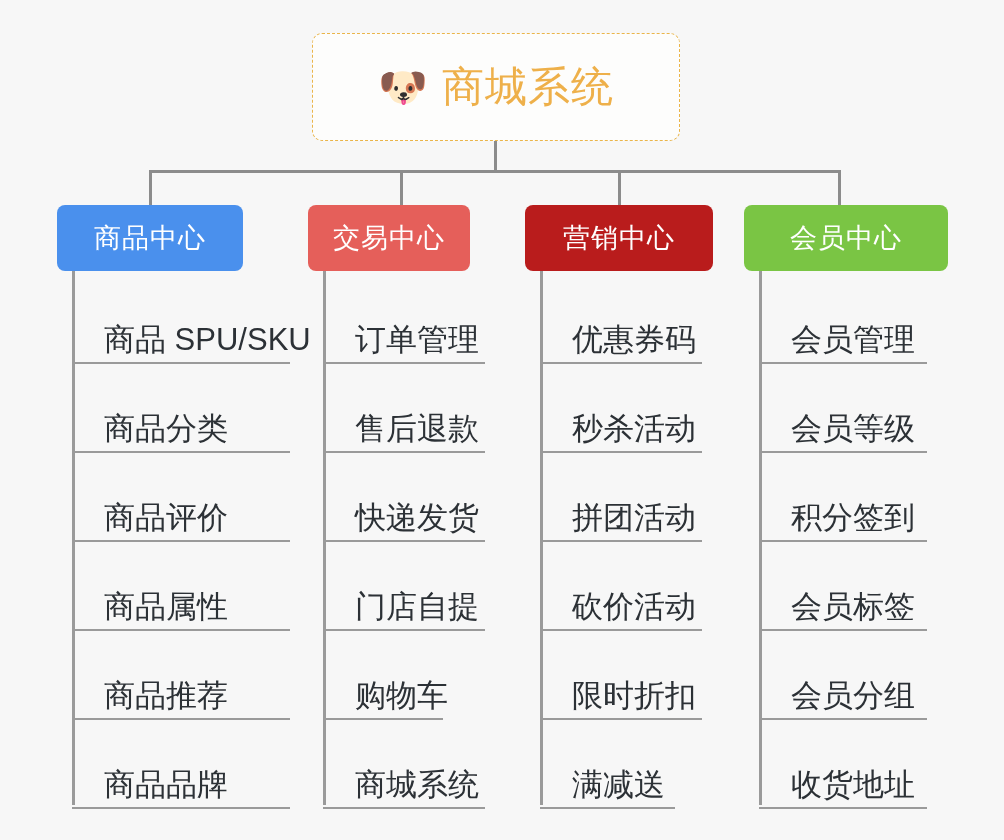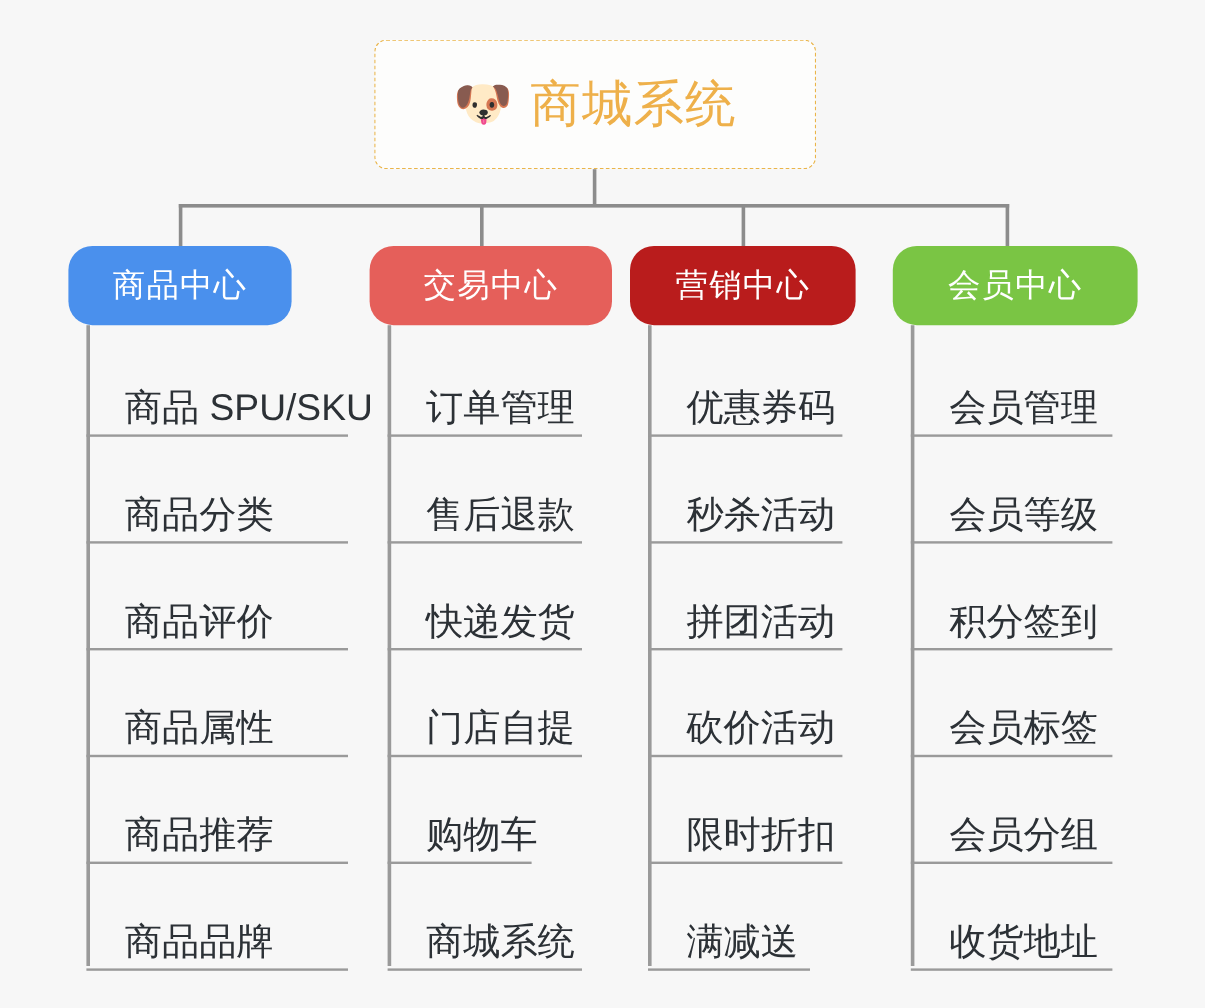--- a/index.html
+++ b/index.html
@@ -59,21 +59,21 @@
   .conn-h { height: 3px; }
 
   
   .branch {
     position: absolute;
     top: 205px;
   }
   .branch-header {
     position: relative;
     height: 66px;
-    border-radius: 20px;
+    border-radius: 8px;
     display: flex;
     align-items: center;
     justify-content: center;
     color: #ffffff;
     font-size: 27px;
     letter-spacing: 1px;
     white-space: nowrap;
   }
 
   .branch-items {
@@ -112,21 +112,21 @@
     white-space: nowrap;
     line-height: 1.05;
   }
 
   
   #branch-0 { left: 57px; }
   #branch-0 .branch-header { width: 186px; background: #4a90ed; }
   #branch-0 .leaf-line { width: 218px; }
 
   #branch-1 { left: 308px; }
-  #branch-1 .branch-header { width: 202px; background: #e55f5a; }
+  #branch-1 .branch-header { width: 162px; background: #e55f5a; }
   #branch-1 .leaf-line { width: 162px; }
 
   #branch-2 { left: 525px; }
   #branch-2 .branch-header { width: 188px; background: #b91c1c; }
   #branch-2 .leaf-line { width: 162px; }
 
   #branch-3 { left: 744px; }
   #branch-3 .branch-header { width: 204px; background: #7ac544; }
   #branch-3 .leaf-line { width: 168px; }
 </style>

